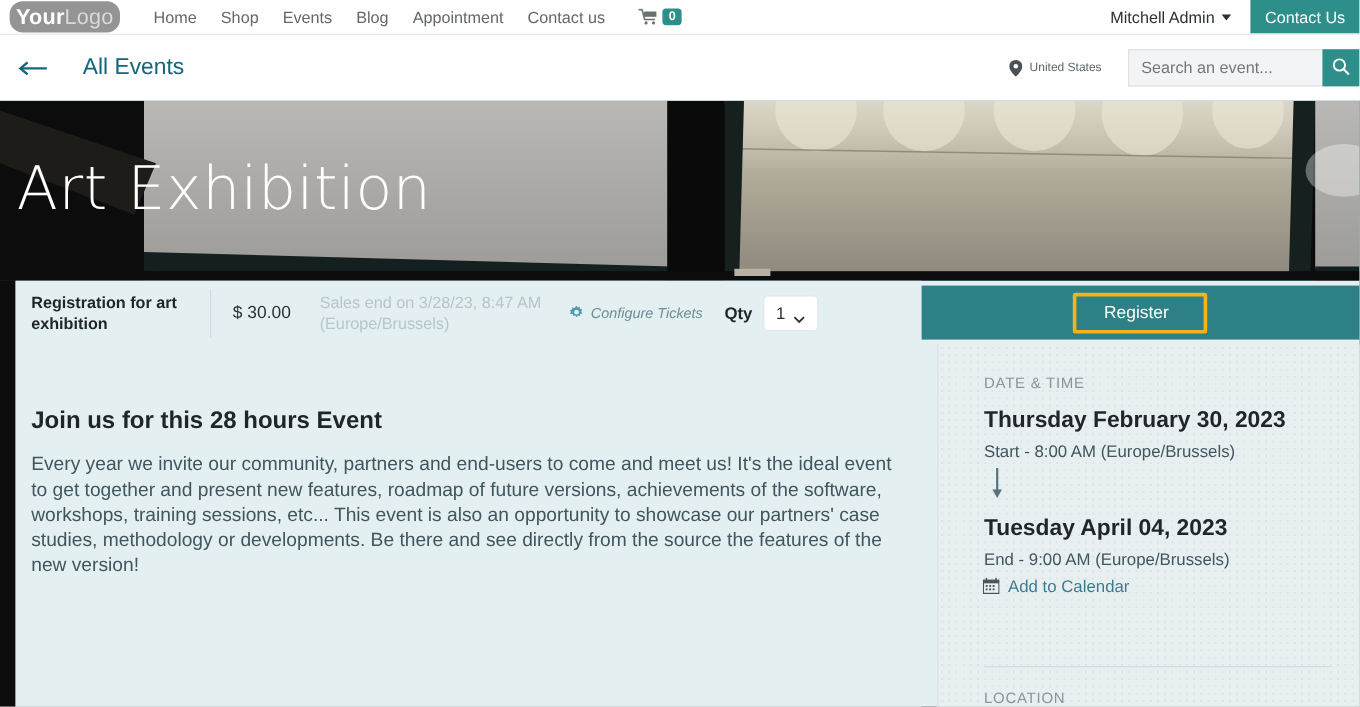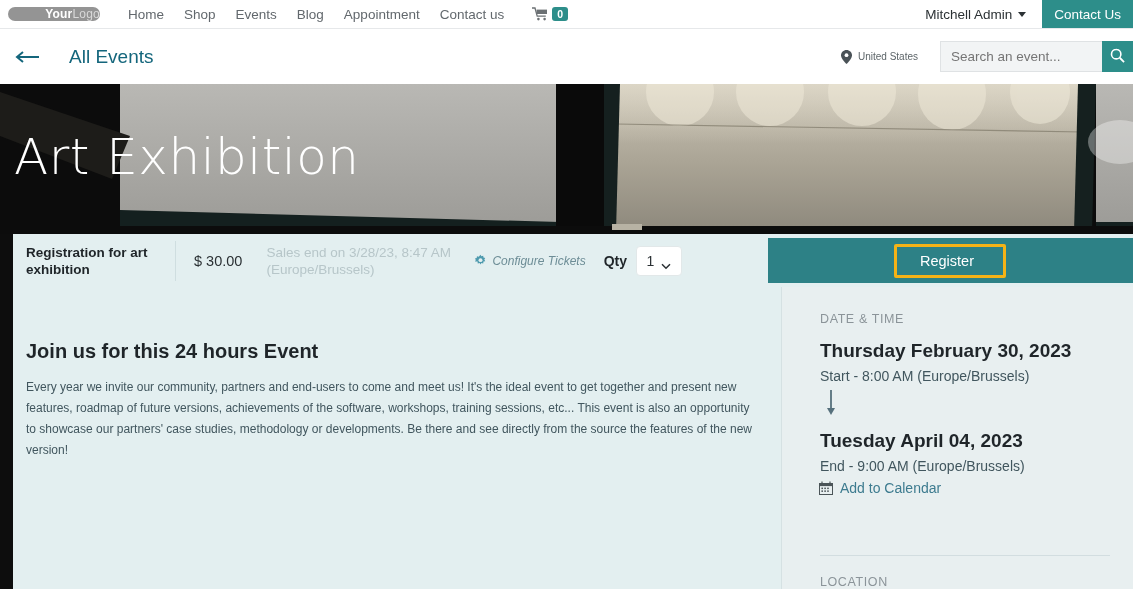--- a/index.html
+++ b/index.html
@@ -11,25 +11,25 @@
   }
   body { position: relative; }
 
   
   .topnav {
     position: absolute; top: 0; left: 0; width: 1133px; height: 28px;
     background: #ffffff;
     display: flex; align-items: center;
   }
   .logo {
-    margin-left: 8px; width: 92px; height: 14px;
+    margin-left: 8px; width: 92px; height: 26px;
     background: #949494;
     border-radius: 11px / 11px;
-    display: flex; align-items: center; justify-content: flex-end;
-    font-size: 12px; letter-spacing: .2px; color: #ffffff;
+    display: flex; align-items: center; justify-content: center;
+    font-size: 18px; letter-spacing: .2px; color: #ffffff;
     font-weight: 700;
     position: relative;
   }
   .logo .lg-light { color: #d9d9d9; font-weight: 400; }
   .navlinks { display: flex; align-items: center; margin-left: 28px; gap: 20px; }
   .navlinks a {
     font-size: 13.5px; color: #62686d; text-decoration: none; white-space: nowrap;
   }
   .cartwrap { display: flex; align-items: center; margin-left: 28px; gap: 3px; }
   .cart-icon { width: 17px; height: 14px; position: relative; display:block; }
@@ -152,21 +152,21 @@
   .content {
     position: absolute; left: 0; top: 53px; width: 755px; height: 302px;
     background: #e3eff0;
   }
   .content h2 {
     margin: 0; padding: 53px 0 0 13px;
     font-size: 20px; font-weight: 600; color: #1f2529;
   }
   .content p {
     margin: 0; padding: 14px 9px 0 13px;
-    font-size: 12px; line-height: 21px; color: #41565e;
+    font-size: 16px; line-height: 21px; color: #41565e;
   }
 
   
   .sidebar {
     position: absolute; left: 768px; top: 53px; width: 412px; height: 302px;
     background: #e8eff0;
     background-image: radial-gradient(#d9e3e5 0.6px, transparent 0.6px);
     background-size: 6px 6px;
     border-left: 1px solid #d5e1e3;
   }
@@ -342,21 +342,21 @@
           <svg viewBox="0 0 10 7" width="10" height="7" aria-hidden="true">
             <path d="M1 1.3 L5 5.3 L9 1.3" stroke="#2b3134" stroke-width="1.5" fill="none"></path>
           </svg>
         </span>
       </div>
     </div>
 
     <div class="registerstrip"></div>
 
     <div class="content">
-      <h2>Join us for this 24 hours Event</h2>
+      <h2>Join us for this 28 hours Event</h2>
       <p>Every year we invite our community, partners and end-users to come and meet us! It's the ideal event to get together and present new features, roadmap of future versions, achievements of the software, workshops, training sessions, etc... This event is also an opportunity to showcase our partners' case studies, methodology or developments. Be there and see directly from the source the features of the new version!</p>
     </div>
 
     <div class="sidebar">
       <div class="sb-label">DATE &amp; TIME</div>
       <div class="sb-date">Thursday February 30, 2023</div>
       <div class="sb-time">Start - 8:00 AM (Europe/Brussels)</div>
       <div class="sb-arrow">
         <span class="arrow-down">
           <svg viewBox="0 0 10 26" width="10" height="26" aria-hidden="true">

